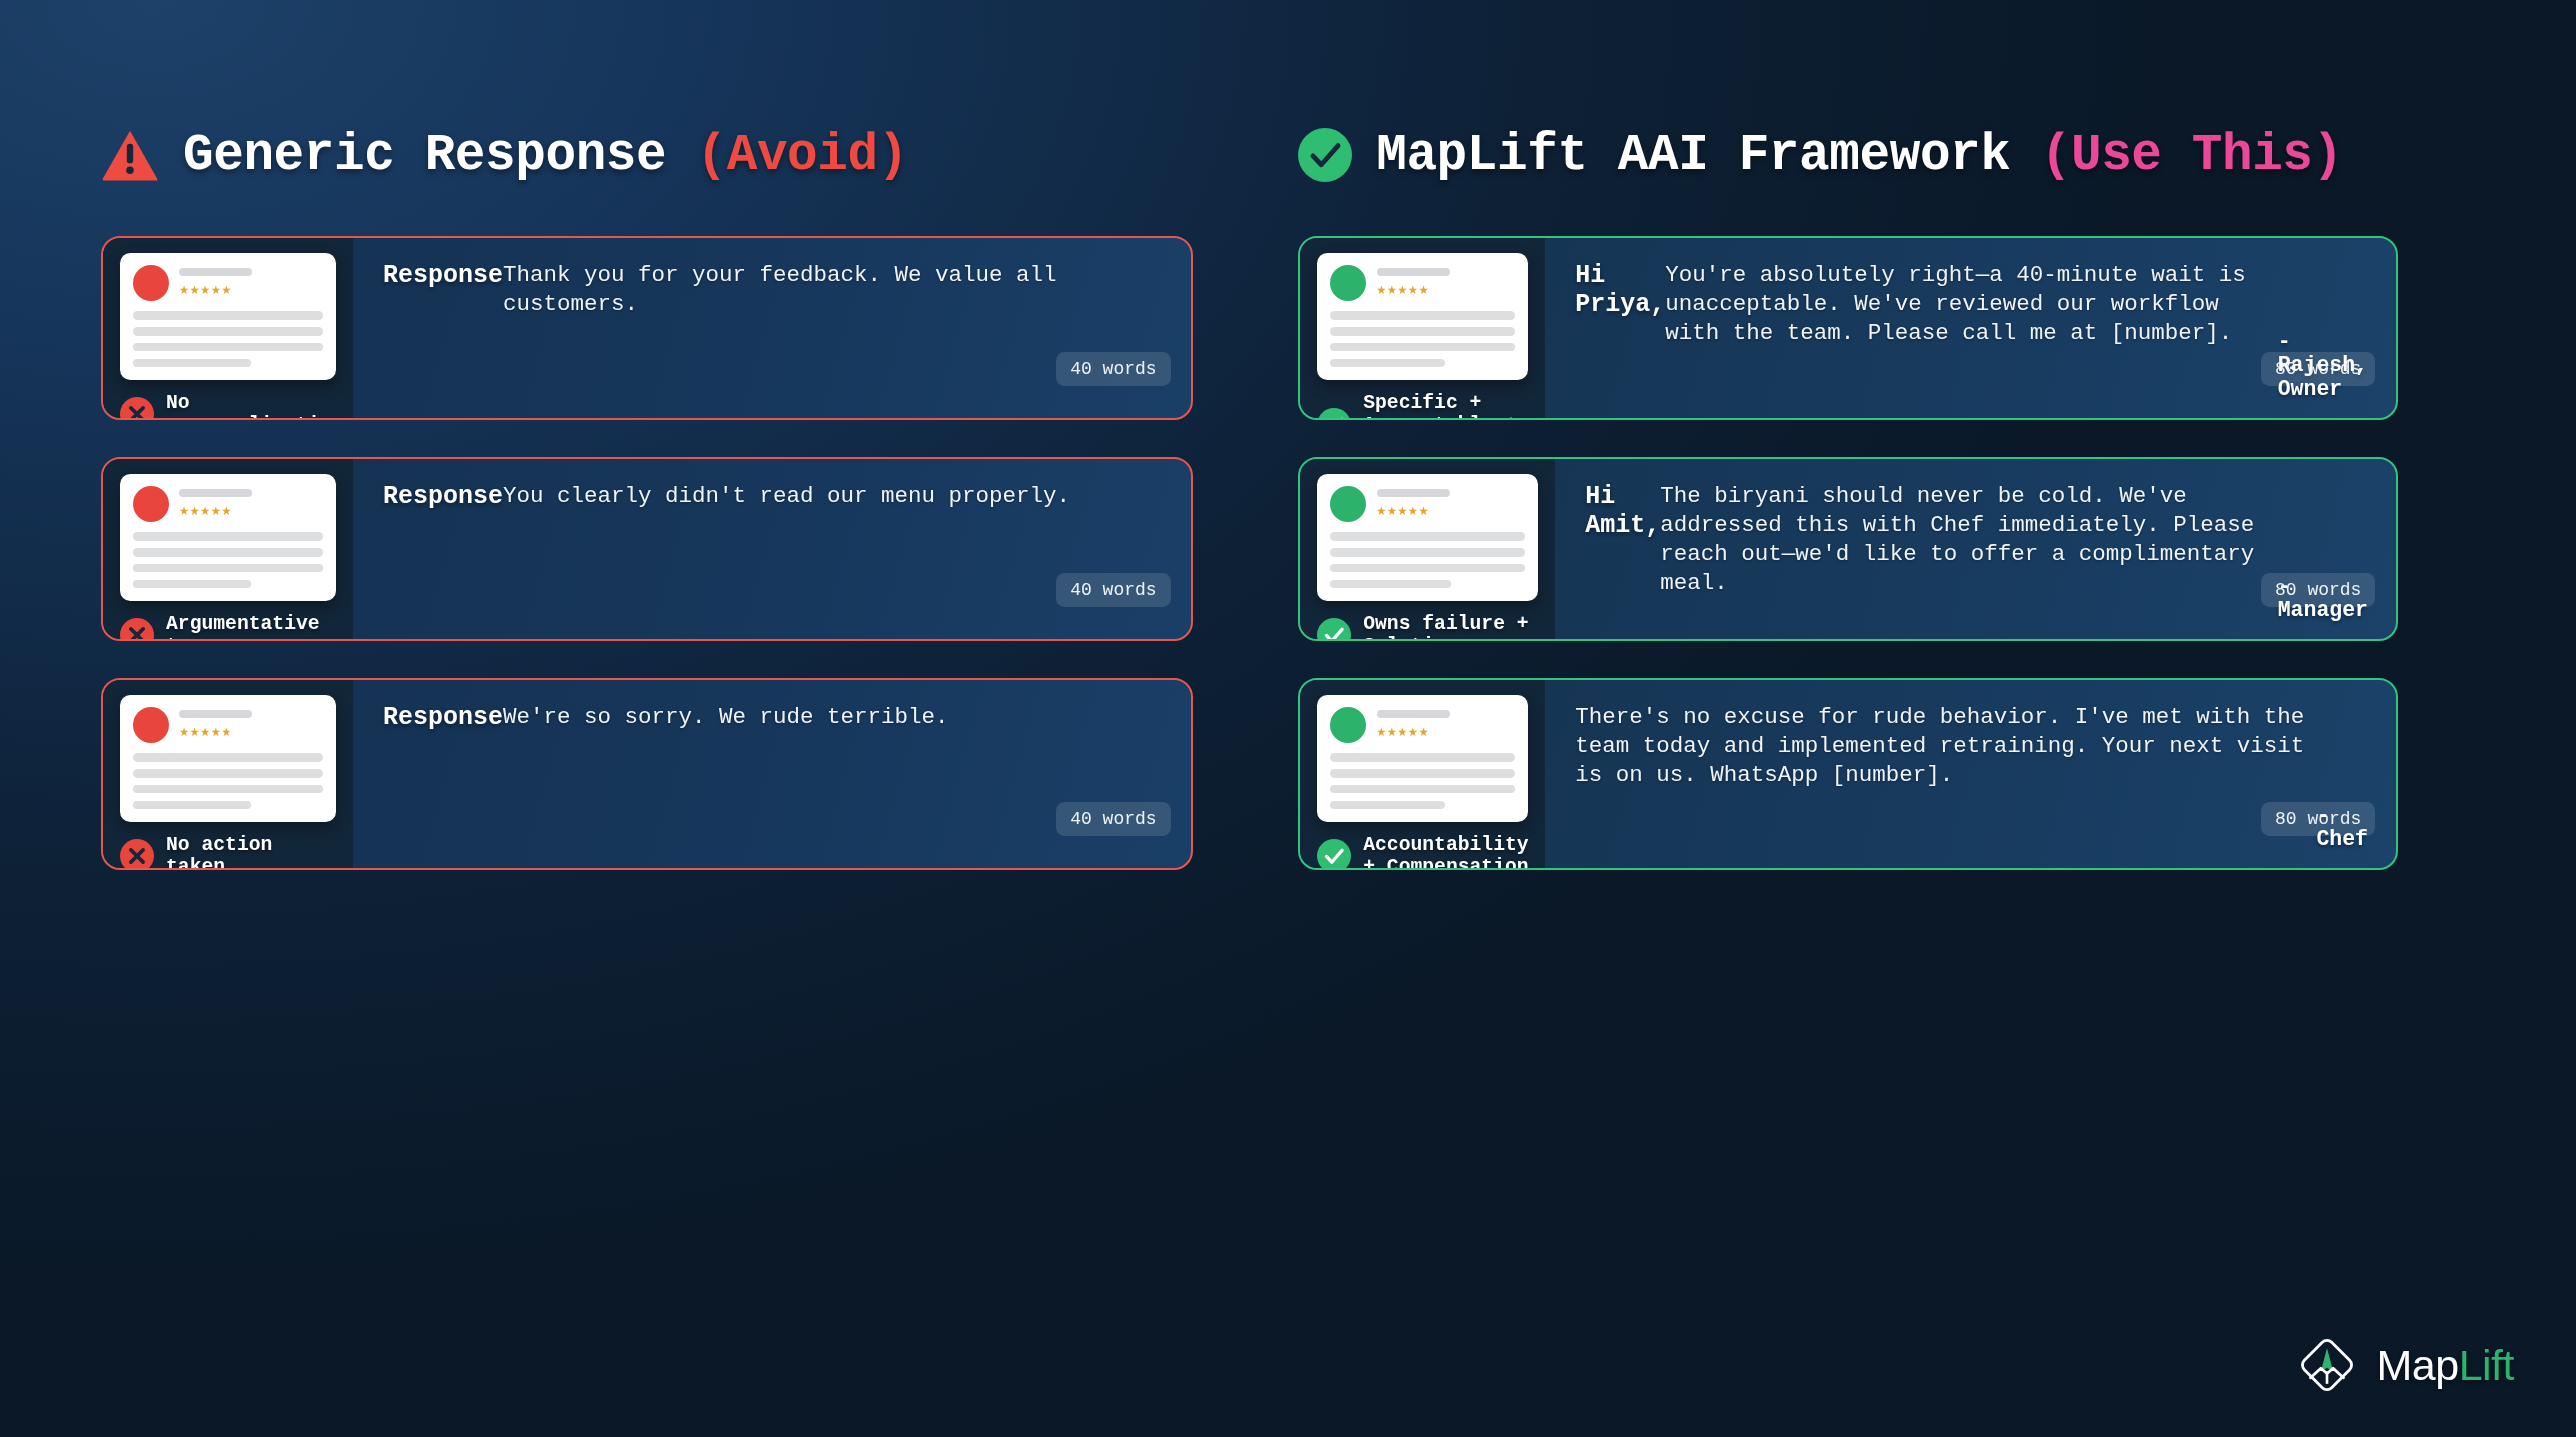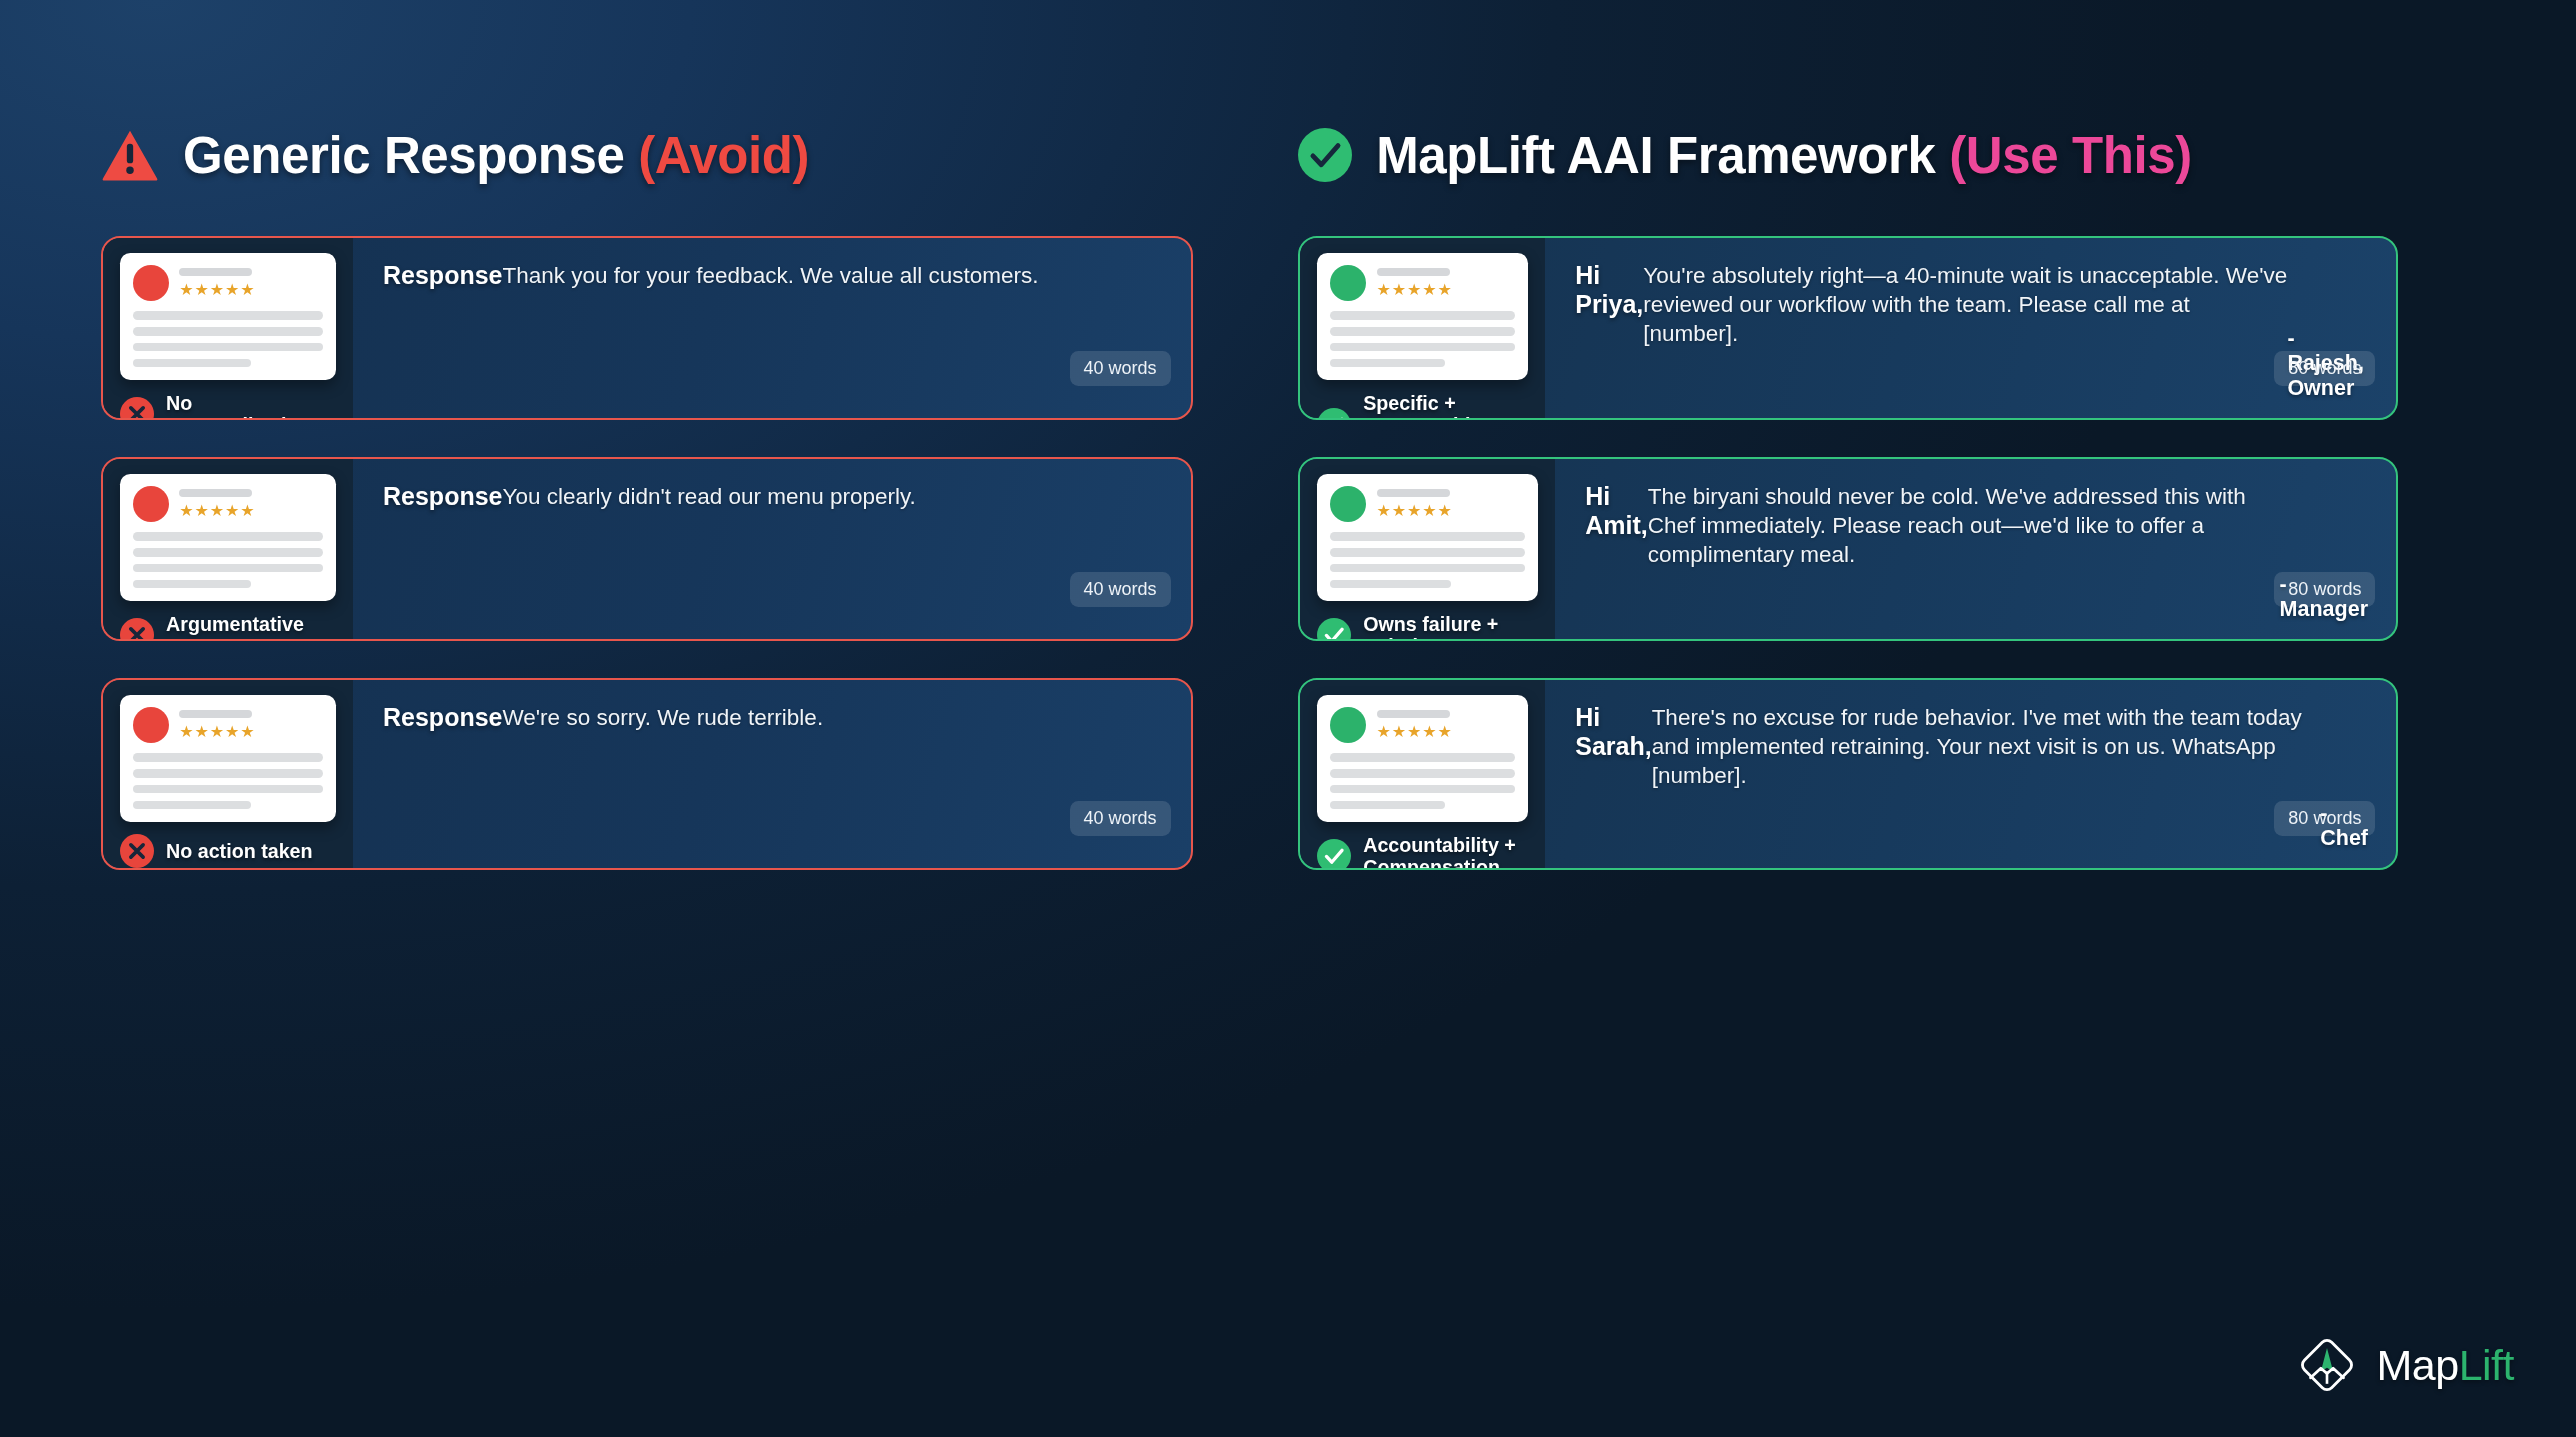--- a/index.html
+++ b/index.html
@@ -26,20 +26,21 @@
   }
 
   
   .columns {
     position: absolute;
     top: 0; left: 0;
     width: 2460px;
     height: 1438px;
     display: flex;
     gap: 0;
+    font-family: Liberation Mono, monospace;
   }
   .col {
     position: relative;
     height: 100%;
   }
   .col-left  { width: 1307px; padding: 110px 56px 0 101px; }
   .col-right { width: 1269px; padding: 110px 62px 0 49px; }
 
   
   .col-header {
@@ -425,21 +426,20 @@
           </div>
           <div class="badge-row">
             <svg class="badge-icon" viewBox="0 0 36 36">
               <circle cx="18" cy="18" r="18" fill="#2fbd72"></circle>
               <path d="M10 18.5 L15.6 24.6 L26.5 12" stroke="#ffffff" stroke-width="3.5" fill="none" stroke-linecap="round" stroke-linejoin="round"></path>
             </svg>
             <div class="badge-label">Accountability + Compensation</div>
           </div>
         </div>
         <div class="card-body">
-          <div class="body-heading">Hi Sarah,</div>
           <div class="body-text">There's no excuse for rude behavior. I've met with the team today and implemented retraining. Your next visit is on us. WhatsApp [number].</div>
           <div class="signature">- Chef</div>
           <div class="word-pill">80 words</div>
         </div>
       </div>
 
     </div>
   </div>
 
   <div class="logo">

